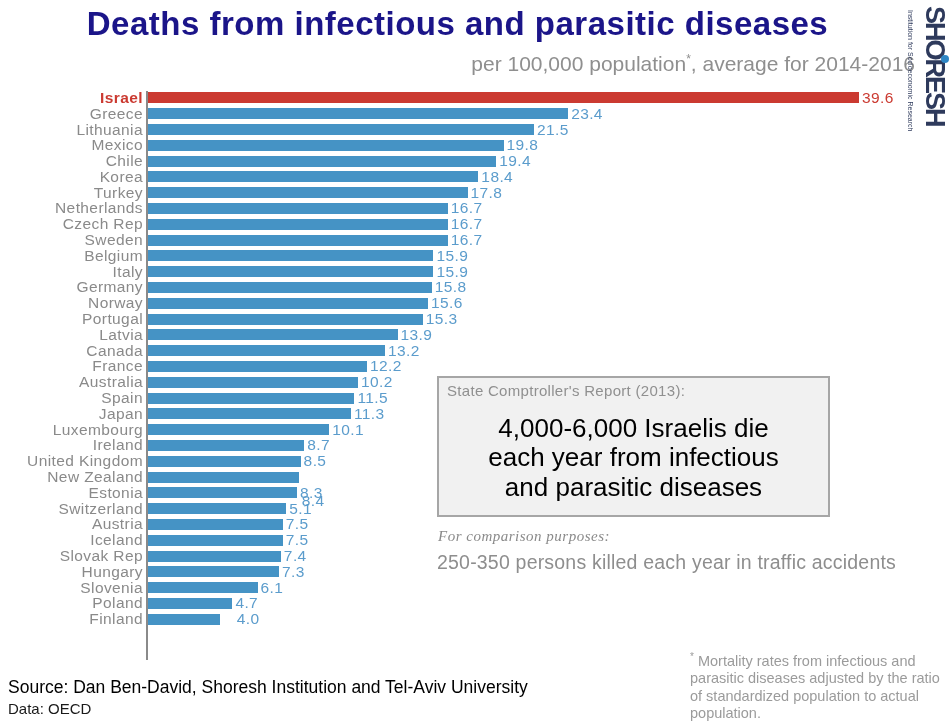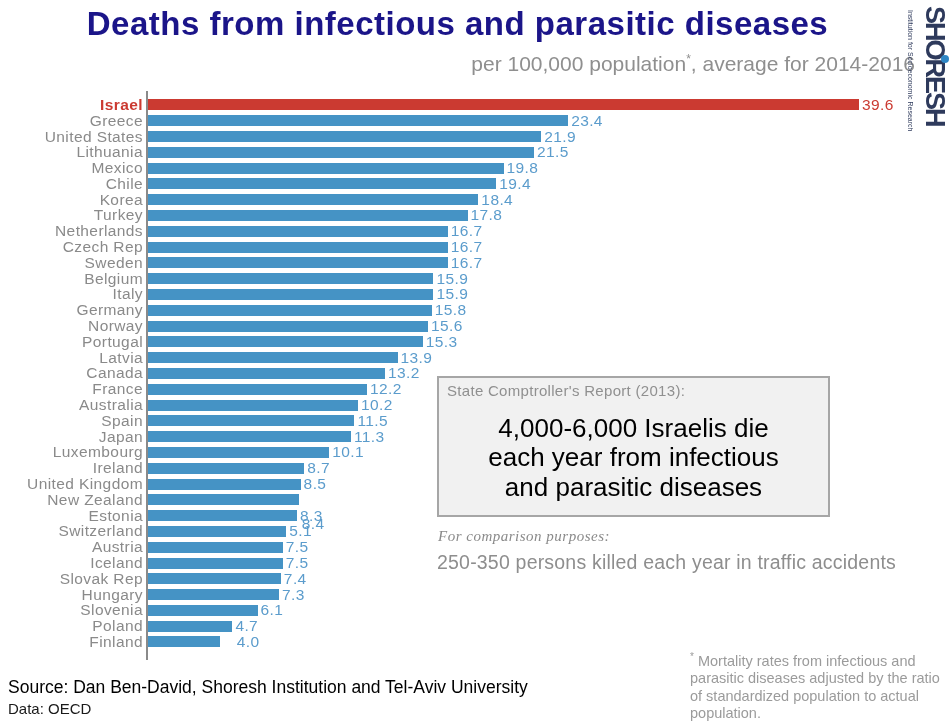--- a/index.html
+++ b/index.html
@@ -23,21 +23,21 @@
     writing-mode:vertical-rl; font-weight:bold; font-size:27px;
     color:#2E3A5C; letter-spacing:-2px;
   }
   .logo-tagline {
     position:absolute; top:4px; right:36px;
     writing-mode:vertical-rl; font-size:7px; color:#2E3A5C; white-space:nowrap;
   }
   .logo-dot { position:absolute; top:49px; right:1px; width:8px; height:8px; border-radius:50%; }
   
   .axis-line { position:absolute; left:146px; top:91px; width:2px; height:569px; background:#8a8a8a; }
-  .bars { position:absolute; left:0; top:97px; width:912px; }
+  .bars { position:absolute; left:0; top:90px; width:912px; }
   .bar-row { display:flex; align-items:center; height:15.8px; }
   .bar-label {
     width:148px; box-sizing:border-box; padding-right:5px; text-align:right;
     font-size:15.5px; color:#8A8A8A; letter-spacing:0.4px; white-space:nowrap; flex:none;
   }
   .bar-label.hl { color:#CB3A31; font-weight:bold; }
   .bar { height:11px; flex:none; }
   .bar-value { font-size:15.5px; letter-spacing:0.4px; margin-left:3px; white-space:nowrap; }
   
   .note-box {
@@ -83,25 +83,20 @@
         <span class="bar-label hl">Israel</span>
         <div class="bar" style="width: 711px; background: rgb(203, 58, 49);"></div>
         <span class="bar-value" style="color: rgb(203, 58, 49);">39.6</span>
       </div>
       <div class="bar-row">
         <span class="bar-label">Greece</span>
         <div class="bar" style="width: 420.136px; background: rgb(69, 147, 197);"></div>
         <span class="bar-value" style="color: rgb(91, 156, 204);">23.4</span>
       </div>
       <div class="bar-row">
-        <span class="bar-label">United States</span>
-        <div class="bar" style="width: 393.205px; background: rgb(69, 147, 197);"></div>
-        <span class="bar-value" style="color: rgb(91, 156, 204);">21.9</span>
-      </div>
-      <div class="bar-row">
         <span class="bar-label">Lithuania</span>
         <div class="bar" style="width: 386.023px; background: rgb(69, 147, 197);"></div>
         <span class="bar-value" style="color: rgb(91, 156, 204);">21.5</span>
       </div>
       <div class="bar-row">
         <span class="bar-label">Mexico</span>
         <div class="bar" style="width: 355.5px; background: rgb(69, 147, 197);"></div>
         <span class="bar-value" style="color: rgb(91, 156, 204);">19.8</span>
       </div>
       <div class="bar-row">

